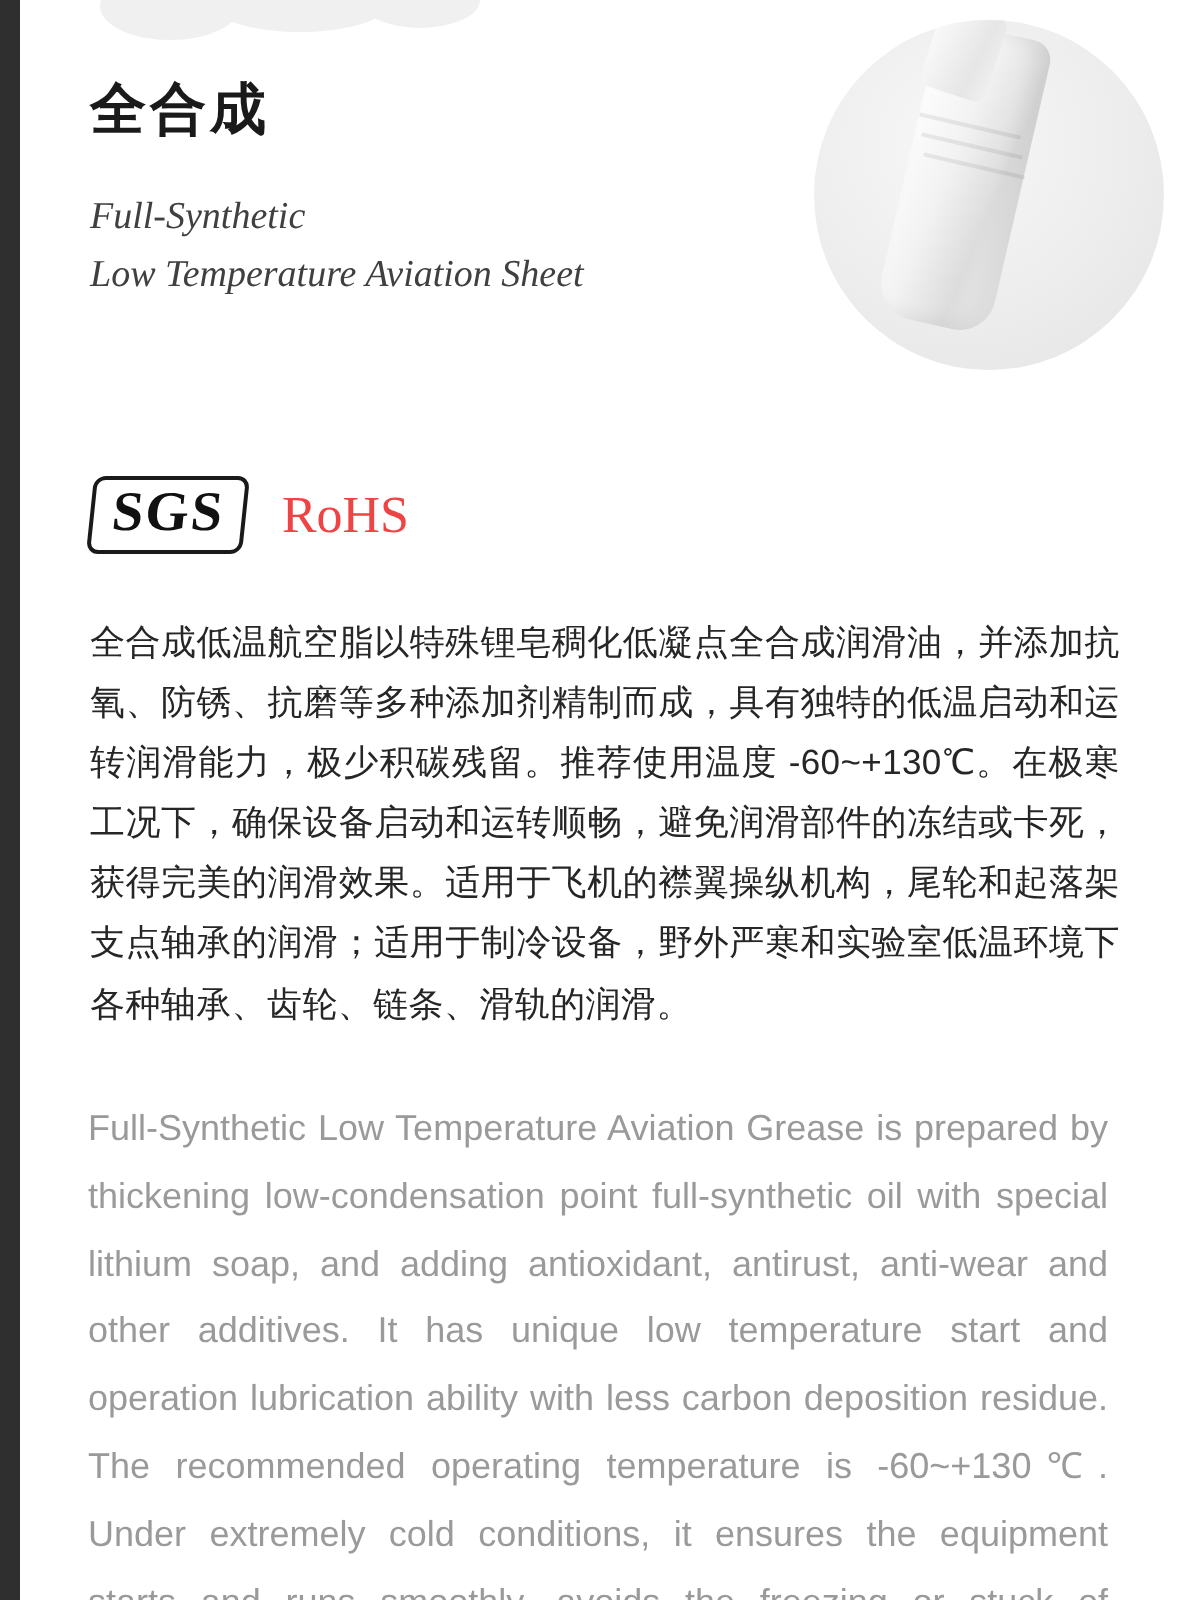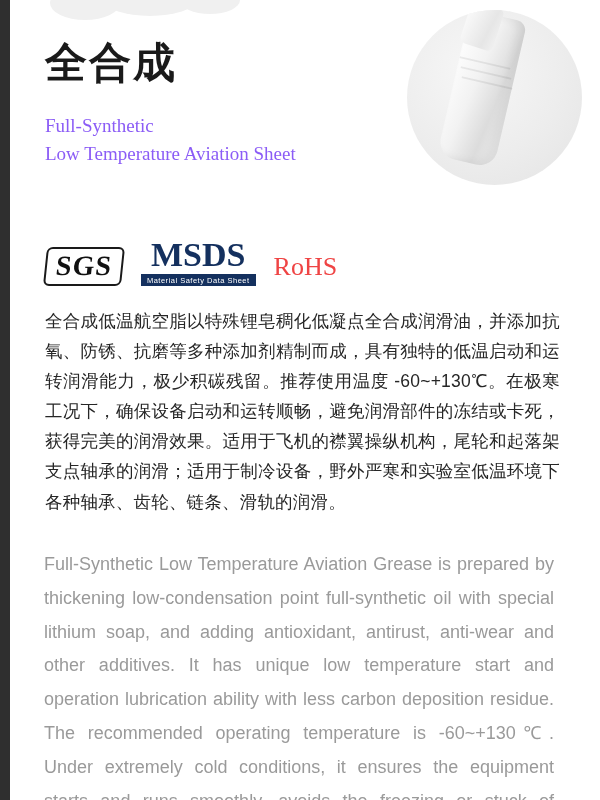--- a/index.html
+++ b/index.html
@@ -101,39 +101,40 @@
   }
 
   
   .headings {
     position: absolute;
     left: 45px;
     top: 38px;
     width: 380px;
   }
   .title-cn-1 {
-    font-size: 42px;
+    font-size: 28px;
     font-weight: bold;
     color: #1a1a1a;
     letter-spacing: 2px;
     line-height: 1.18;
     margin: 0;
   }
   .title-cn-2 {
     font-size: 42px;
     font-weight: bold;
     color: #1f6b43;
     letter-spacing: 2px;
     line-height: 1.18;
     margin: 2px 0 0 0;
   }
   .title-en {
     margin-top: 24px;
-    color: #8b5cf6;
+    color: #404040;
     font-size: 19px;
+    font-style: italic;
     line-height: 1.5;
     font-family: "Liberation Serif", serif;
   }
 
   
   .certs {
     position: absolute;
     left: 45px;
     top: 238px;
     display: flex;
@@ -229,24 +230,20 @@
   <div class="headings">
     <div class="title-cn-1">全合成</div>
     <div class="title-en">
       <div>Full-Synthetic</div>
       <div>Low Temperature Aviation Sheet</div>
     </div>
   </div>
 
   <div class="certs">
     <div class="sgs">SGS</div>
-    <div class="msds-wrap">
-      <div class="msds">MSDS</div>
-      <div class="msds-sub">Material Safety Data Sheet</div>
-    </div>
     <div class="rohs">RoHS</div>
   </div>
 
   <div class="body-cn">全合成低温航空脂以特殊锂皂稠化低凝点全合成润滑油，并添加抗氧、防锈、抗磨等多种添加剂精制而成，具有独特的低温启动和运转润滑能力，极少积碳残留。推荐使用温度 -60~+130℃。在极寒工况下，确保设备启动和运转顺畅，避免润滑部件的冻结或卡死，获得完美的润滑效果。适用于飞机的襟翼操纵机构，尾轮和起落架支点轴承的润滑；适用于制冷设备，野外严寒和实验室低温环境下各种轴承、齿轮、链条、滑轨的润滑。</div>
 
   <div class="body-en">Full-Synthetic Low Temperature Aviation Grease is prepared by thickening low-condensation point full-synthetic oil with special lithium soap, and adding antioxidant, antirust, anti-wear and other additives. It has unique low temperature start and operation lubrication ability with less carbon deposition residue. The recommended operating temperature is -60~+130℃. Under extremely cold conditions, it ensures the equipment starts and runs smoothly, avoids the freezing or stuck of lubricating parts to obtain the perfect lubrication effect. It is suitable for lubrication of aircraft flap gear, tailing wheel and undercarriage fulcrum bearing; suitable for lubrication of various bearings, gears, chains, and slide rails in the refrigeration equipment, cold field and low temperature laboratory environment.</div>
 
 </div>
 
 </body></html>

